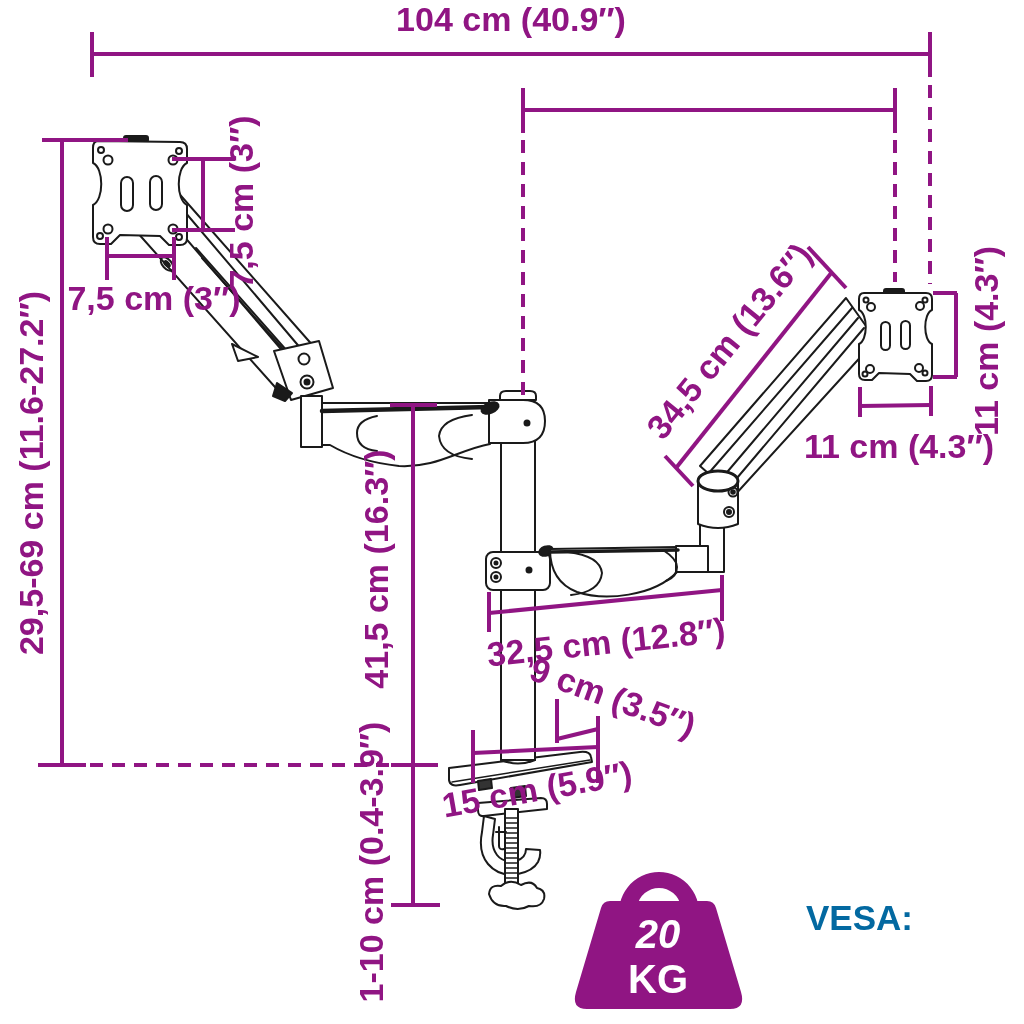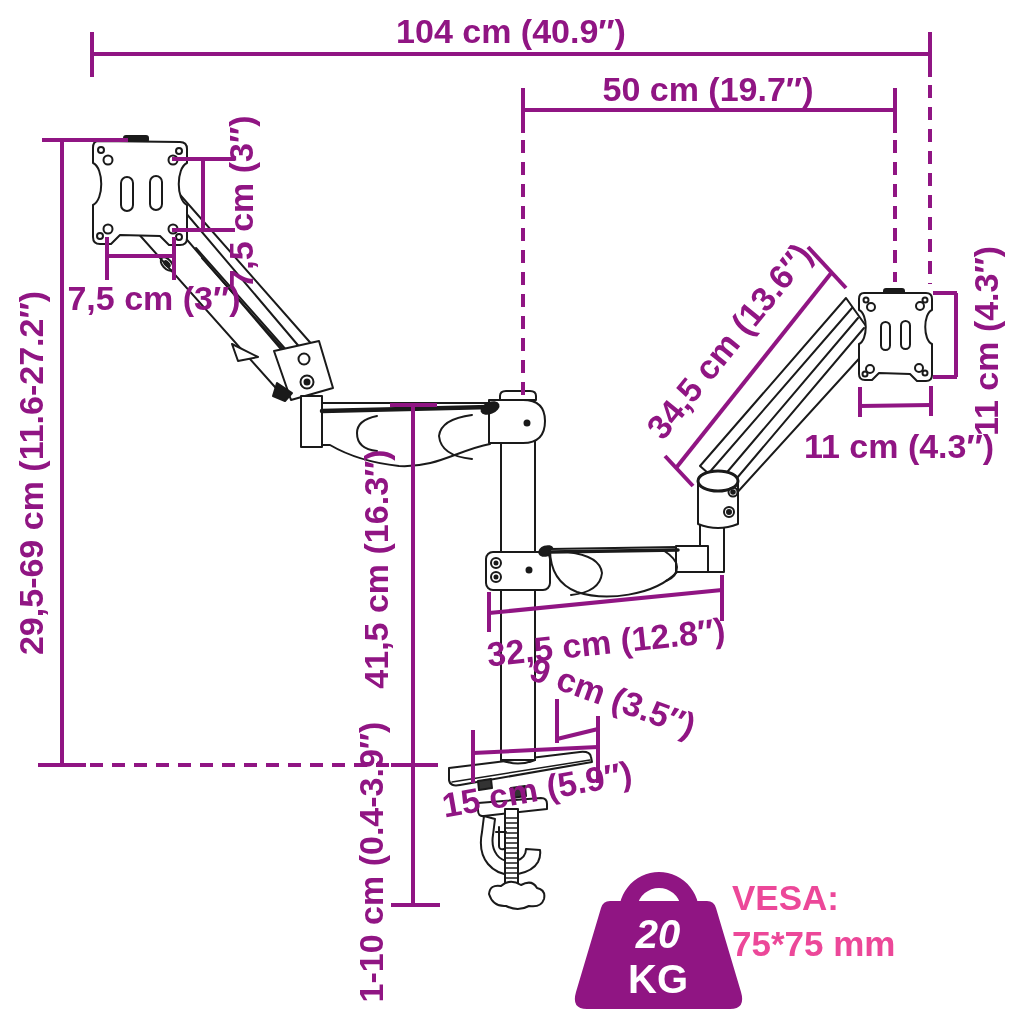--- a/index.html
+++ b/index.html
@@ -4,22 +4,22 @@
 <style>
   html,body{margin:0;padding:0;background:#fff;}
   .canvas{position:relative;width:1024px;height:1024px;background:#ffffff;overflow:hidden;
           font-family:"Liberation Sans",sans-serif;}
   .canvas svg{position:absolute;left:0;top:0;}
   .dim-label{position:absolute;font:700 34px "Liberation Sans",sans-serif;color:#901583;
              white-space:nowrap;transform:translate(-50%,-50%);line-height:1;}
   .rot-90{transform:translate(-50%,-50%) rotate(-90deg);}
   .w-label{position:absolute;font:700 40px "Liberation Sans",sans-serif;color:#ffffff;
            white-space:nowrap;transform:translate(-50%,-50%);line-height:1;}
-  .vesa-line{position:absolute;left:732px;font:700 35px "Liberation Sans",sans-serif;
-             color:#ec4899;white-space:nowrap;line-height:1;}
+  .vesa-line{position:absolute;left:806px;font:700 35px "Liberation Sans",sans-serif;
+             color:#0369a1;white-space:nowrap;line-height:1;margin-top:20px;}
 </style>
 </head>
 <body>
 
 <div class="canvas">
 
 <svg width="1024" height="1024" viewBox="0 0 1024 1024">
 
   <g stroke="#1a1a1a" stroke-width="2" fill="#ffffff" stroke-linejoin="round" stroke-linecap="round">
 
@@ -240,33 +240,31 @@
       <line x1="933" y1="377" x2="957" y2="377"></line>
     </g>
   </g>
 
   <g fill="#901583">
     <path d="M 620 921 A 40 40 0 1 1 698 921 L 678 921 A 22 22 0 1 0 640 921 Z"></path>
     <path d="M 610 901 L 707 901 Q 714 901 716 908 L 741 992 Q 746 1009 730 1009 L 587 1009 Q 571 1009 576 992 L 601 908 Q 603 901 610 901 Z"></path>
   </g>
 </svg>
 
-  <div class="dim-label" style="left:511px;top:31px;text-align:center;">104 cm (40.9″)</div>
-  <div class="dim-label" style="left:708px;top:89px;">50 cm (19.7″)</div>
+  <div class="dim-label" style="left:511px;top:19px;text-align:center;">104 cm (40.9″)</div>
   <div class="dim-label rot-90" style="left:241px;top:202px;">7,5 cm (3″)</div>
   <div class="dim-label" style="left:154px;top:298px;">7,5 cm (3″)</div>
   <div class="dim-label rot-90" style="left:31px;top:473px;">29,5-69 cm (11.6-27.2″)</div>
   <div class="dim-label rot-90" style="left:376px;top:569px;">41,5 cm (16.3″)</div>
   <div class="dim-label" style="left:729px;top:341px;transform:translate(-50%,-50%) rotate(-51deg);">34,5 cm (13.6″)</div>
   <div class="dim-label rot-90" style="left:986px;top:341px;">11 cm (4.3″)</div>
   <div class="dim-label" style="left:899px;top:446px;">11 cm (4.3″)</div>
   <div class="dim-label" style="left:606px;top:642px;transform:translate(-50%,-50%) rotate(-6deg);">32,5 cm (12.8″)</div>
   <div class="dim-label" style="left:613px;top:697px;transform:translate(-50%,-50%) rotate(20deg);">9 cm (3.5″)</div>
   <div class="dim-label" style="left:537px;top:789px;transform:translate(-50%,-50%) rotate(-10deg);">15 cm (5.9″)</div>
   <div class="dim-label rot-90" style="left:371px;top:862px;">1-10 cm (0.4-3.9″)</div>
 
   <div class="w-label" style="left:658px;top:934px;font-style:italic;">20</div>
   <div class="w-label" style="left:658px;top:979px;">KG</div>
 
   <div class="vesa-line" style="top:880px;">VESA:</div>
-  <div class="vesa-line" style="top:926px;">75*75 mm</div>
 
 </div>
 
 </body></html>

